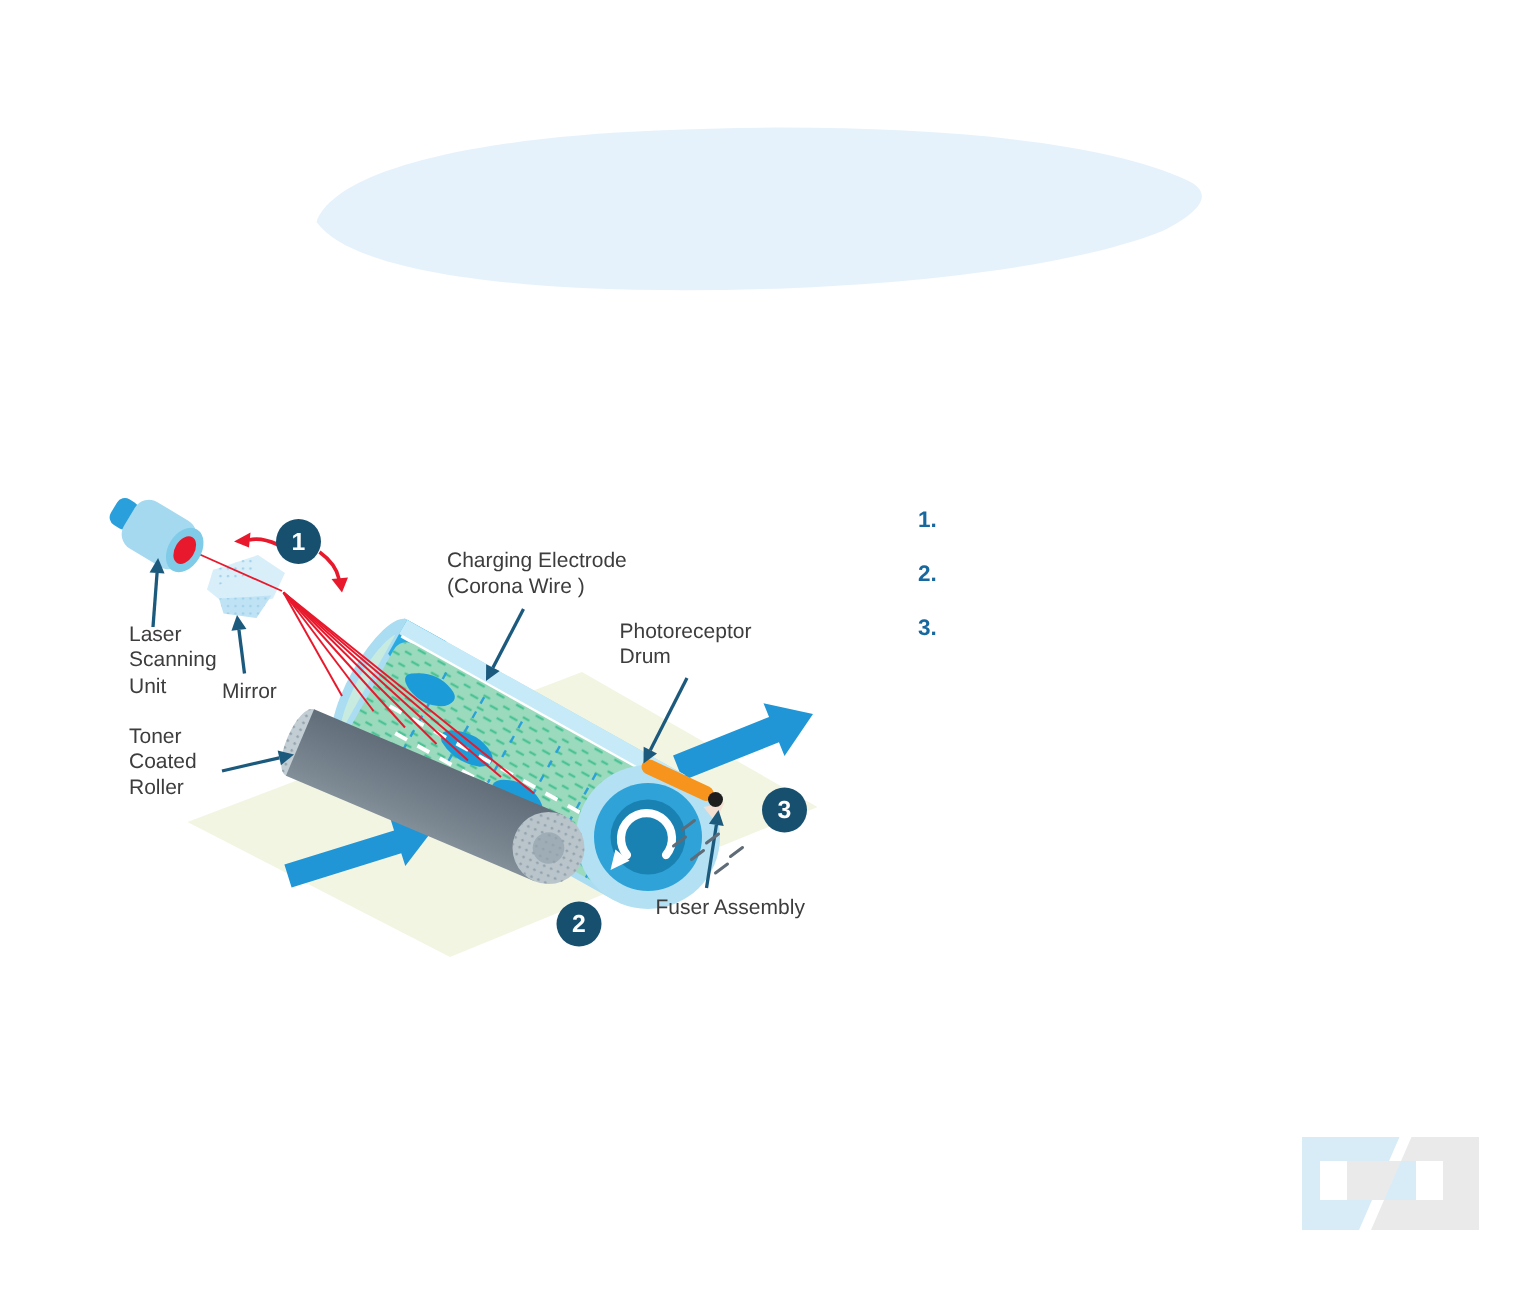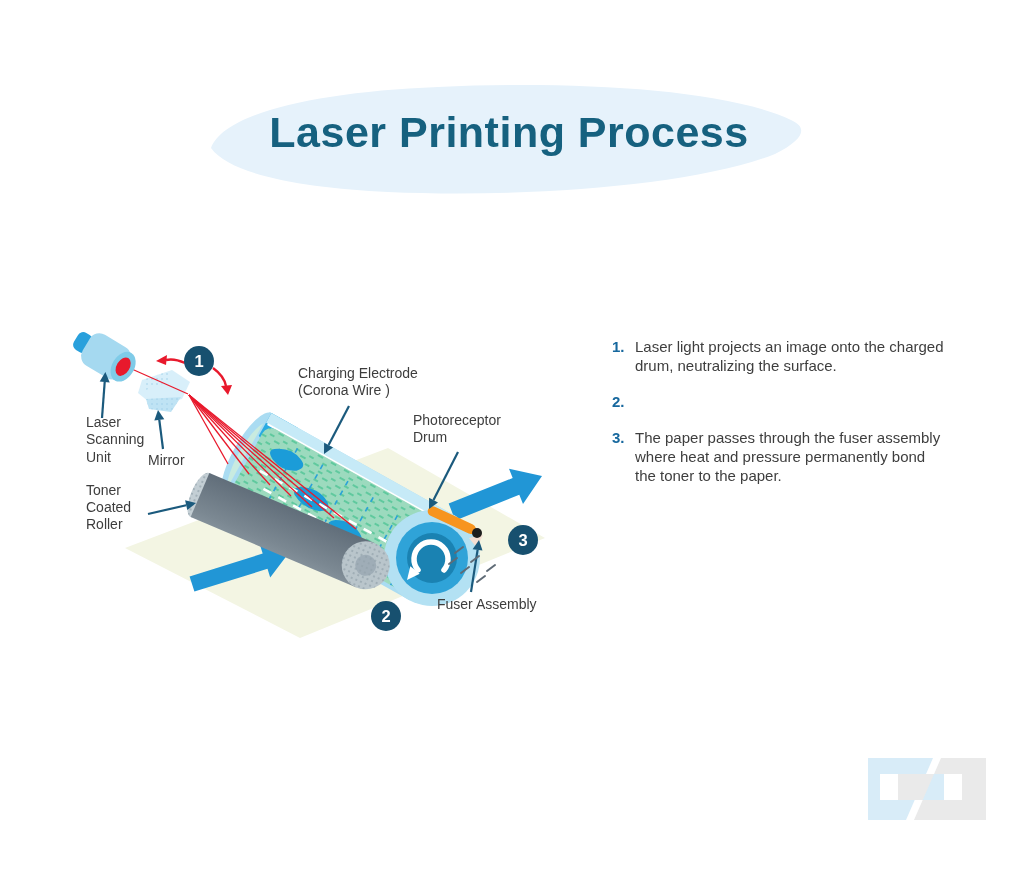--- a/index.html
+++ b/index.html
@@ -31,21 +31,20 @@
 </style>
 </head>
 <body>
 
 <div class="abs title-wrap">
   <svg class="title-blob" viewBox="0 0 612 122">
     <path d="M 8,72 C 20,38 110,16 235,11 C 365,5 520,12 588,44
              C 606,52 600,64 572,78 C 492,110 320,122 185,116
              C 105,112 28,100 8,72 Z" fill="#e6f2fb"></path>
   </svg>
-  <div class="title-text">Laser Printing Process</div>
 </div>
 
 <svg class="abs diagram" viewBox="0 0 520 360">
   <defs>
     <pattern id="gdash" width="15" height="9" patternUnits="userSpaceOnUse">
       <path d="M1,2 h6 M9,7 h5" stroke="#4cc394" stroke-width="1.6" fill="none"></path>
     </pattern>
     <pattern id="dotsGray" width="5" height="5" patternUnits="userSpaceOnUse">
       <circle cx="2" cy="2" r="0.9" fill="#93a2ac"></circle>
     </pattern>
@@ -192,27 +191,25 @@
   <text class="lbl" x="363" y="140">Drum</text>
   <text class="lbl" x="36" y="193">Toner</text>
   <text class="lbl" x="36" y="210">Coated</text>
   <text class="lbl" x="36" y="227">Roller</text>
   <text class="lbl" x="387" y="307">Fuser Assembly</text>
 </svg>
 
 <div class="abs steps">
   <div class="step">
     <div class="step-num">1.</div>
-    <div class="step-text">Laser light projects an image onto the charged drum, neutralizing the surface.</div>
   </div>
   <div class="step">
     <div class="step-num">2.</div>
   </div>
   <div class="step">
     <div class="step-num">3.</div>
-    <div class="step-text">The paper passes through the fuser assembly where heat and pressure permanently bond the toner to the paper.</div>
   </div>
 </div>
 
 <svg class="abs logo" viewBox="0 0 122 70">
   <path fill-rule="evenodd" fill="#d8ecf8" d="M2,4 L67,4 L40,66 L2,66 Z M14,20 L78,20 L78,46 L14,46 Z"></path>
   <path fill-rule="evenodd" fill="#eaeaea" d="M75,4 L120,4 L120,66 L48,66 Z M32,20 L96,20 L96,46 L32,46 Z"></path>
 </svg>
 
 </body></html>

